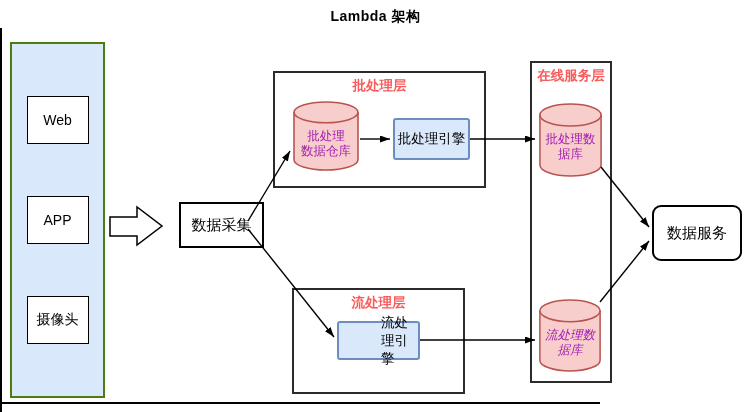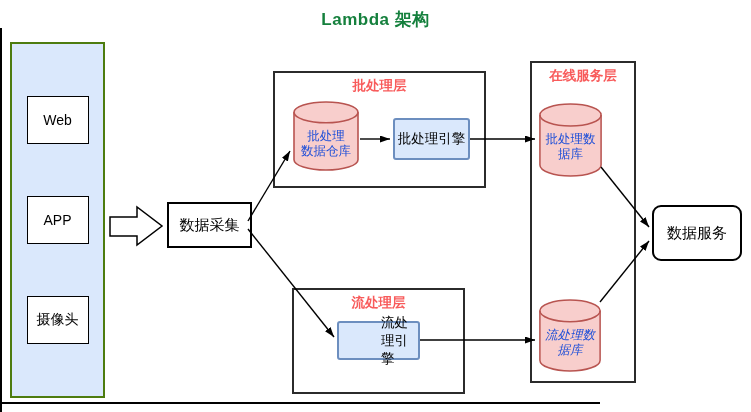--- a/index.html
+++ b/index.html
@@ -6,21 +6,21 @@
   #stage{
     position:relative;width:751px;height:412px;background:#fff;overflow:hidden;
     font-family:"Liberation Sans","DejaVu Sans",sans-serif;color:#000;
   }
   
   .frame-left{position:absolute;left:0;top:28px;width:2px;height:384px;background:#000;}
   .frame-bottom{position:absolute;left:0;top:402px;width:600px;height:2px;background:#000;}
 
   .title{
     position:absolute;left:0;top:8px;width:751px;text-align:center;
-    font-size:17px;font-weight:bold;color:#15803d;letter-spacing:.5px;
+    font-size:14px;font-weight:bold;color:#000000;letter-spacing:.5px;
   }
 
   
   .sources{
     position:absolute;left:10px;top:42px;width:95px;height:356px;
     background:#DAE8FC;border:2px solid #4d7c0f;box-sizing:border-box;
     display:flex;flex-direction:column;align-items:center;justify-content:space-evenly;
   }
   .source-box{
     width:62px;height:48px;background:#fff;border:1.5px solid #000;box-sizing:border-box;
@@ -45,42 +45,42 @@
   .layer-label{
     position:absolute;left:0;top:4px;width:100%;text-align:center;
     color:#F85B5B;font-weight:bold;font-size:13.5px;
   }
 
   
   .cyl{position:absolute;}
   .cyl svg{position:absolute;left:0;top:0;width:100%;height:100%;}
   .cyl-label{
     position:absolute;left:0;top:40%;width:100%;text-align:center;
-    font-size:12.5px;line-height:1.2;color:#1d4ed8;
+    font-size:12.5px;line-height:1.2;color:#a21caf;
   }
 
   .overlay{position:absolute;left:0;top:0;width:751px;height:412px;pointer-events:none;}
 </style>
 </head>
 <body>
 
 <div id="stage">
 
   <div class="frame-left"></div>
   <div class="frame-bottom"></div>
 
   <div class="title">Lambda 架构</div>
 
   <div class="sources">
     <div class="source-box">Web</div>
     <div class="source-box">APP</div>
     <div class="source-box">摄像头</div>
   </div>
 
-  <div class="node" style="left:167px;top:202px;width:85px;height:46px;">数据采集</div>
+  <div class="node" style="left:179px;top:202px;width:85px;height:46px;">数据采集</div>
 
   <div class="layer" style="left:273px;top:71px;width:213px;height:117px;">
     <div class="layer-label">批处理层</div>
   </div>
 
   <div class="cyl" style="left:292px;top:100px;width:68px;height:72px;">
     <svg viewBox="0 0 68 76" preserveAspectRatio="none">
       <path d="M2,13 A32,11 0 0,1 66,13 L66,63 A32,11 0 0,1 2,63 Z" fill="#F8CECC" stroke="#B85450" stroke-width="1.6"></path>
       <path d="M2,13 A32,11 0 0,0 66,13" fill="none" stroke="#B85450" stroke-width="1.6"></path>
     </svg>
@@ -91,21 +91,21 @@
   </div>
 
   <div class="engine" style="left:393px;top:118px;width:77px;height:42px;">批处理引擎</div>
 
   <div class="layer" style="left:292px;top:288px;width:173px;height:106px;">
     <div class="layer-label">流处理层</div>
   </div>
 
   <div class="engine" style="left:337px;top:321px;width:83px;height:39px;padding-left:42px;">流处理引擎</div>
 
-  <div class="layer" style="left:530px;top:61px;width:106px;height:322px;">
+  <div class="layer" style="left:530px;top:61px;width:82px;height:322px;">
     <div class="layer-label">在线服务层</div>
   </div>
 
   <div class="cyl" style="left:538px;top:102px;width:65px;height:76px;">
     <svg viewBox="0 0 68 76" preserveAspectRatio="none">
       <path d="M2,13 A32,11 0 0,1 66,13 L66,63 A32,11 0 0,1 2,63 Z" fill="#F8CECC" stroke="#B85450" stroke-width="1.6"></path>
       <path d="M2,13 A32,11 0 0,0 66,13" fill="none" stroke="#B85450" stroke-width="1.6"></path>
     </svg>
     <div class="cyl-label">
       <span>批处理数</span><br>

